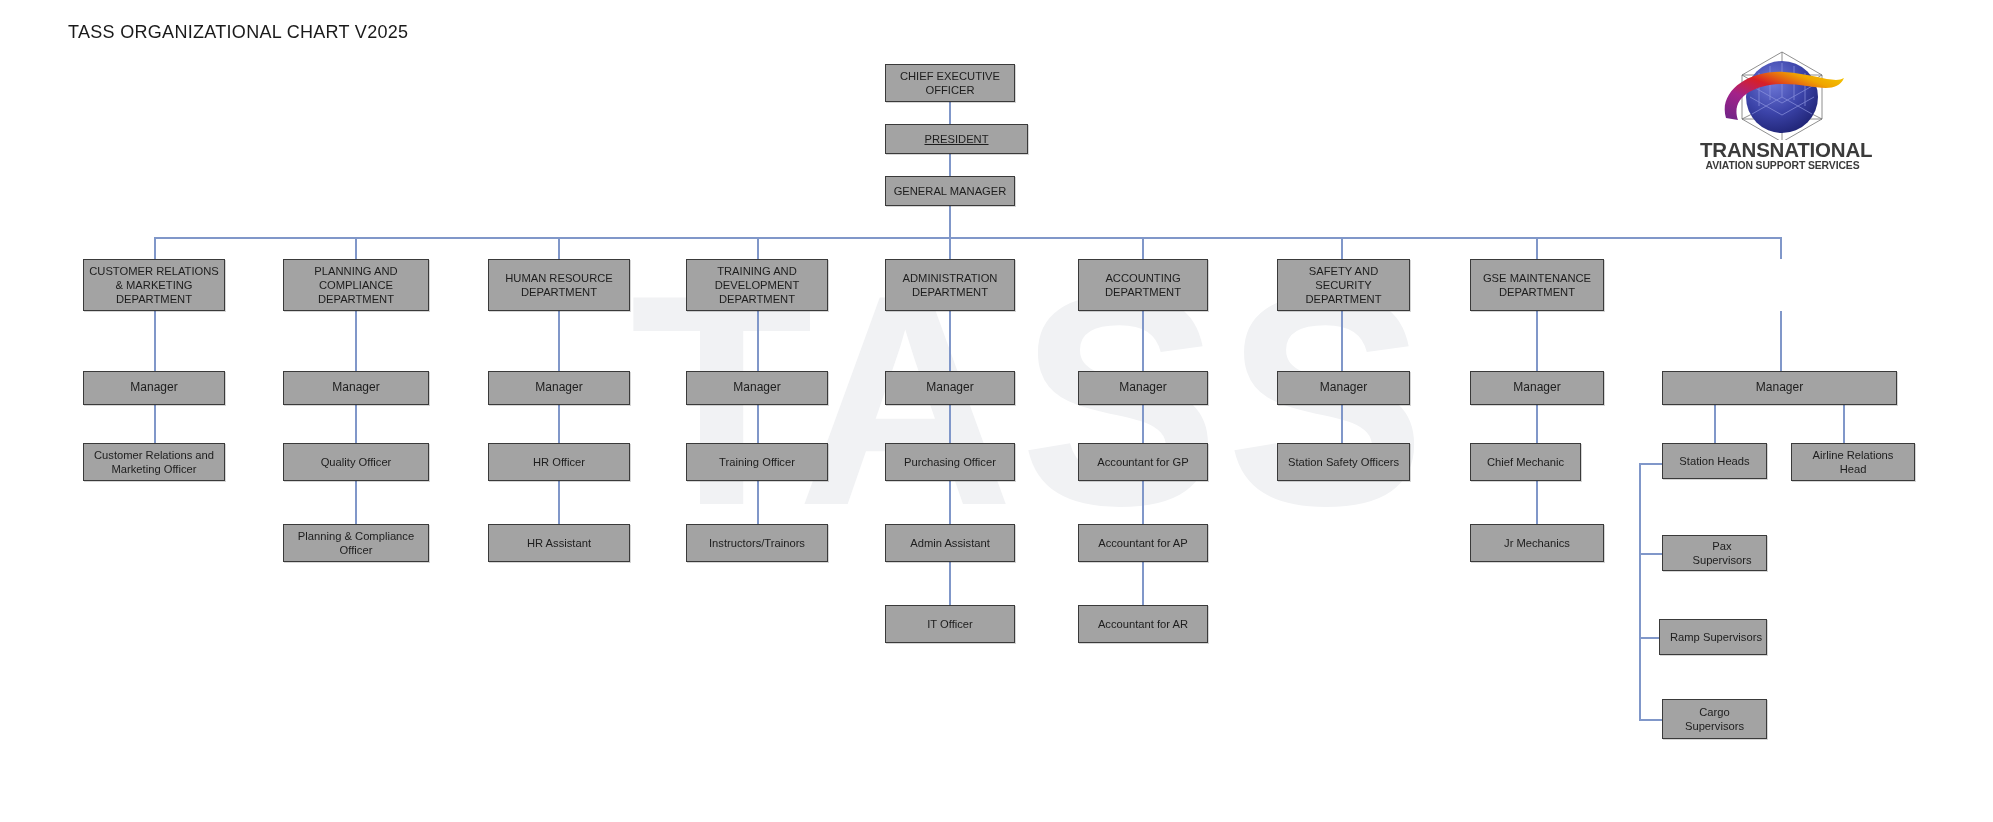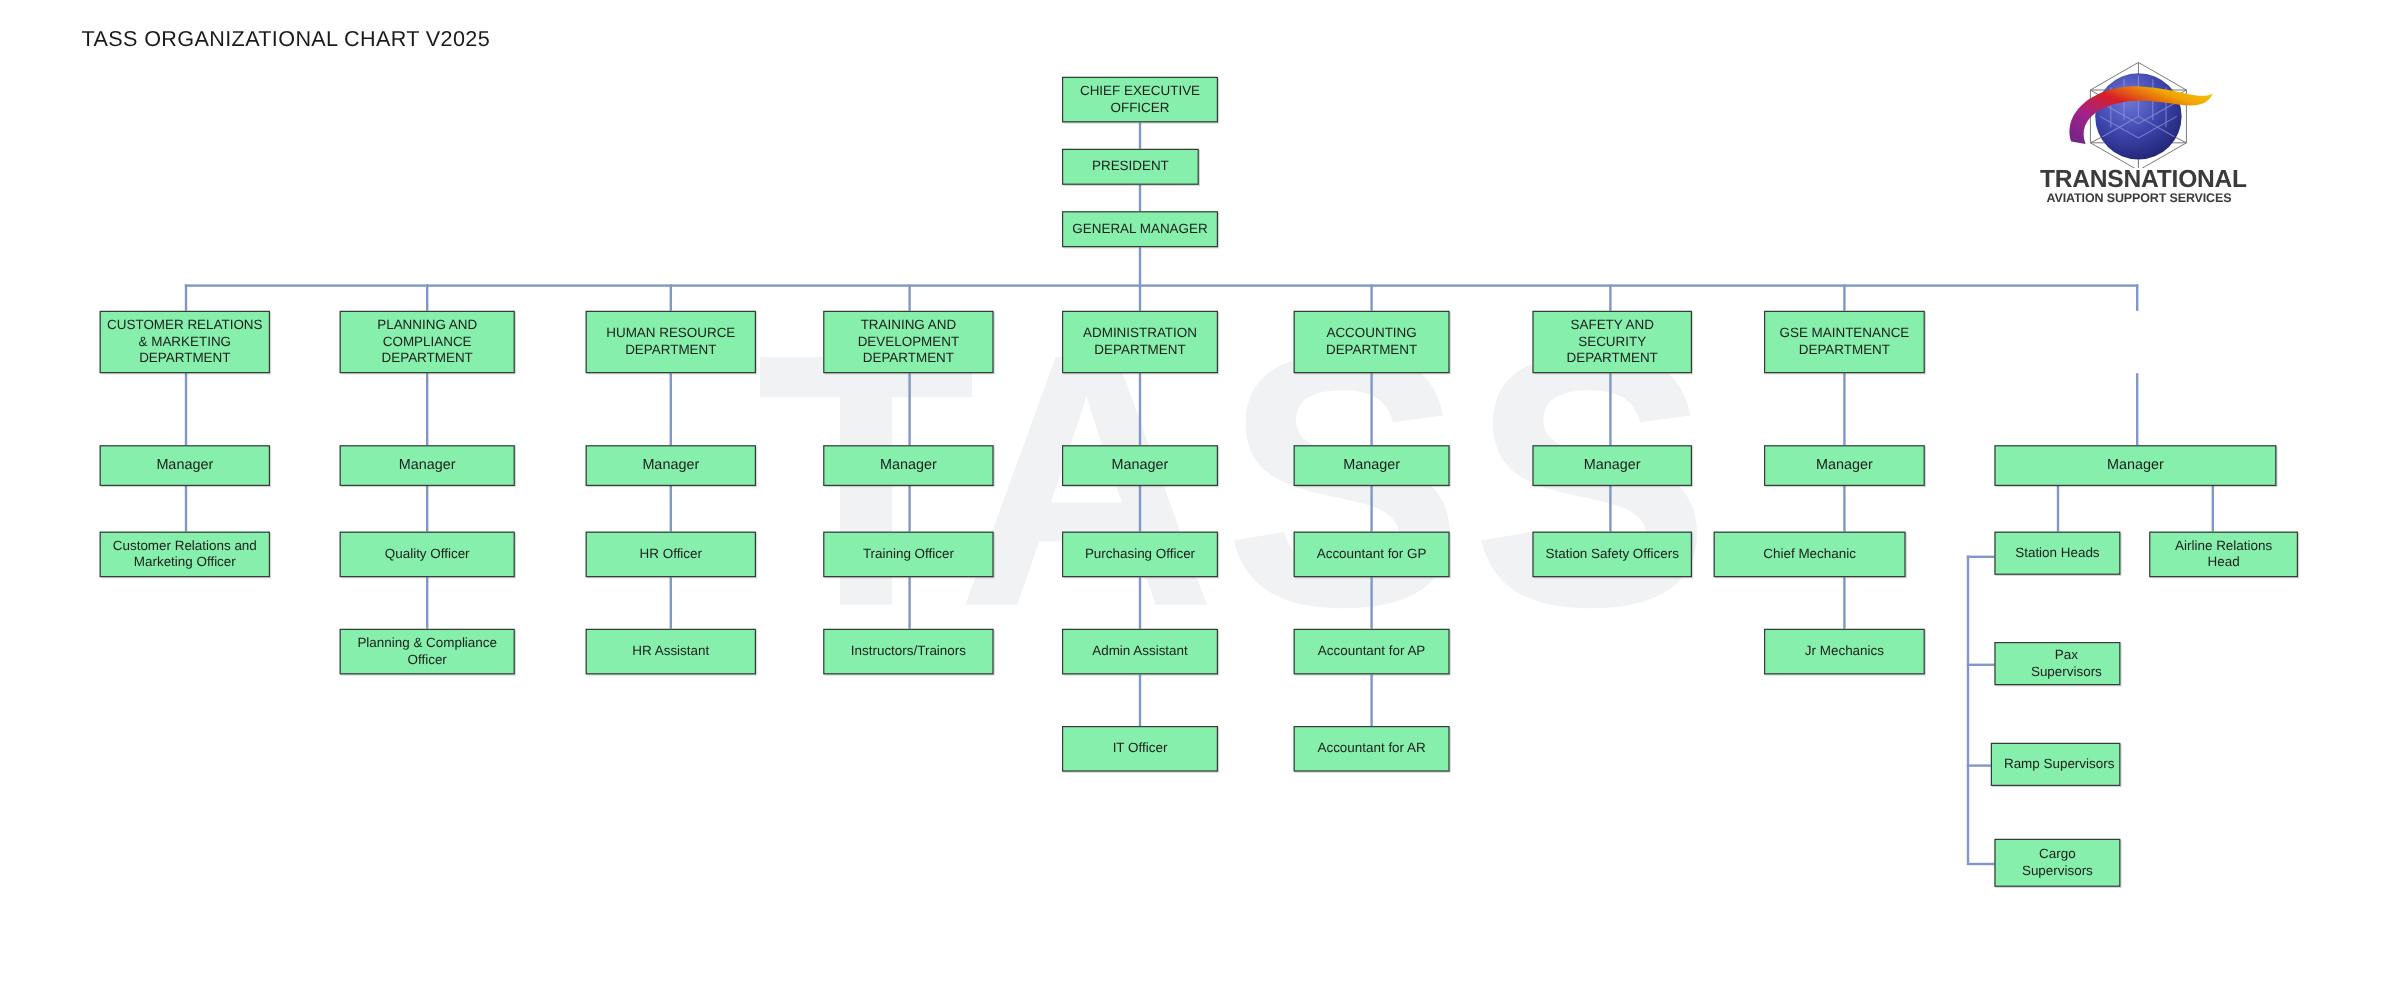--- a/index.html
+++ b/index.html
@@ -48,21 +48,21 @@
 
   
   .ln{position:absolute;background:#8097c9;z-index:1;}
   .lnv{width:1.6px;}
   .lnh{height:1.6px;}
 
   
   .box{
     position:absolute;
     box-sizing:border-box;
-    background:#86efac;
+    background:#a3a3a3;
     border:1.8px solid #3a3a3a;
     display:flex;
     align-items:center;
     justify-content:center;
     text-align:center;
     color:#1d1d1d;
     z-index:3;
     line-height:1.28;
     box-shadow:1px 1px 0 rgba(0,0,0,.16);
   }
@@ -127,21 +127,21 @@
     <div class="logo-text" id="logo-name">TRANSNATIONAL</div>
     <div class="logo-text" id="logo-sub">AVIATION SUPPORT SERVICES</div>
   </div>
 
   <div class="box lvl-top" style="left:885px;top:64px;width:130px;height:38px;">
     <span>CHIEF EXECUTIVE
 OFFICER</span>
   </div>
   <div class="ln lnv" style="left:949px;top:102px;height:22px;"></div>
 
-  <div class="box lvl-top" style="left:885px;top:124px;width:114px;height:30px;">
+  <div class="box lvl-top" style="left:885px;top:124px;width:143px;height:30px;text-decoration:underline;">
     <span>PRESIDENT</span>
   </div>
   <div class="ln lnv" style="left:949px;top:154px;height:22px;"></div>
 
   <div class="box lvl-top" style="left:885px;top:176px;width:130px;height:30px;">
     <span>GENERAL MANAGER</span>
   </div>
   <div class="ln lnv" style="left:949px;top:206px;height:31px;"></div>
 
   <div class="ln lnh" style="left:154px;top:237px;width:1628px;"></div>
@@ -282,21 +282,21 @@
 
   <div class="box lvl-dept" style="left:1470px;top:259px;width:134px;height:52px;">
     <span>GSE MAINTENANCE
 DEPARTMENT</span>
   </div>
   <div class="ln lnv" style="left:1536px;top:311px;height:60px;"></div>
   <div class="box lvl-mgr" style="left:1470px;top:371px;width:134px;height:34px;">
     <span>Manager</span>
   </div>
   <div class="ln lnv" style="left:1536px;top:405px;height:38px;"></div>
-  <div class="box lvl-staff" style="left:1428px;top:443px;width:160px;height:38px;">
+  <div class="box lvl-staff" style="left:1470px;top:443px;width:111px;height:38px;">
     <span>Chief Mechanic</span>
   </div>
   <div class="ln lnv" style="left:1536px;top:481px;height:43px;"></div>
   <div class="box lvl-staff" style="left:1470px;top:524px;width:134px;height:38px;">
     <span>Jr Mechanics</span>
   </div>
 
   <div class="ln lnv" style="left:1780px;top:311px;height:60px;"></div>
   <div class="box lvl-mgr" style="left:1662px;top:371px;width:235px;height:34px;">
     <span>Manager</span>

